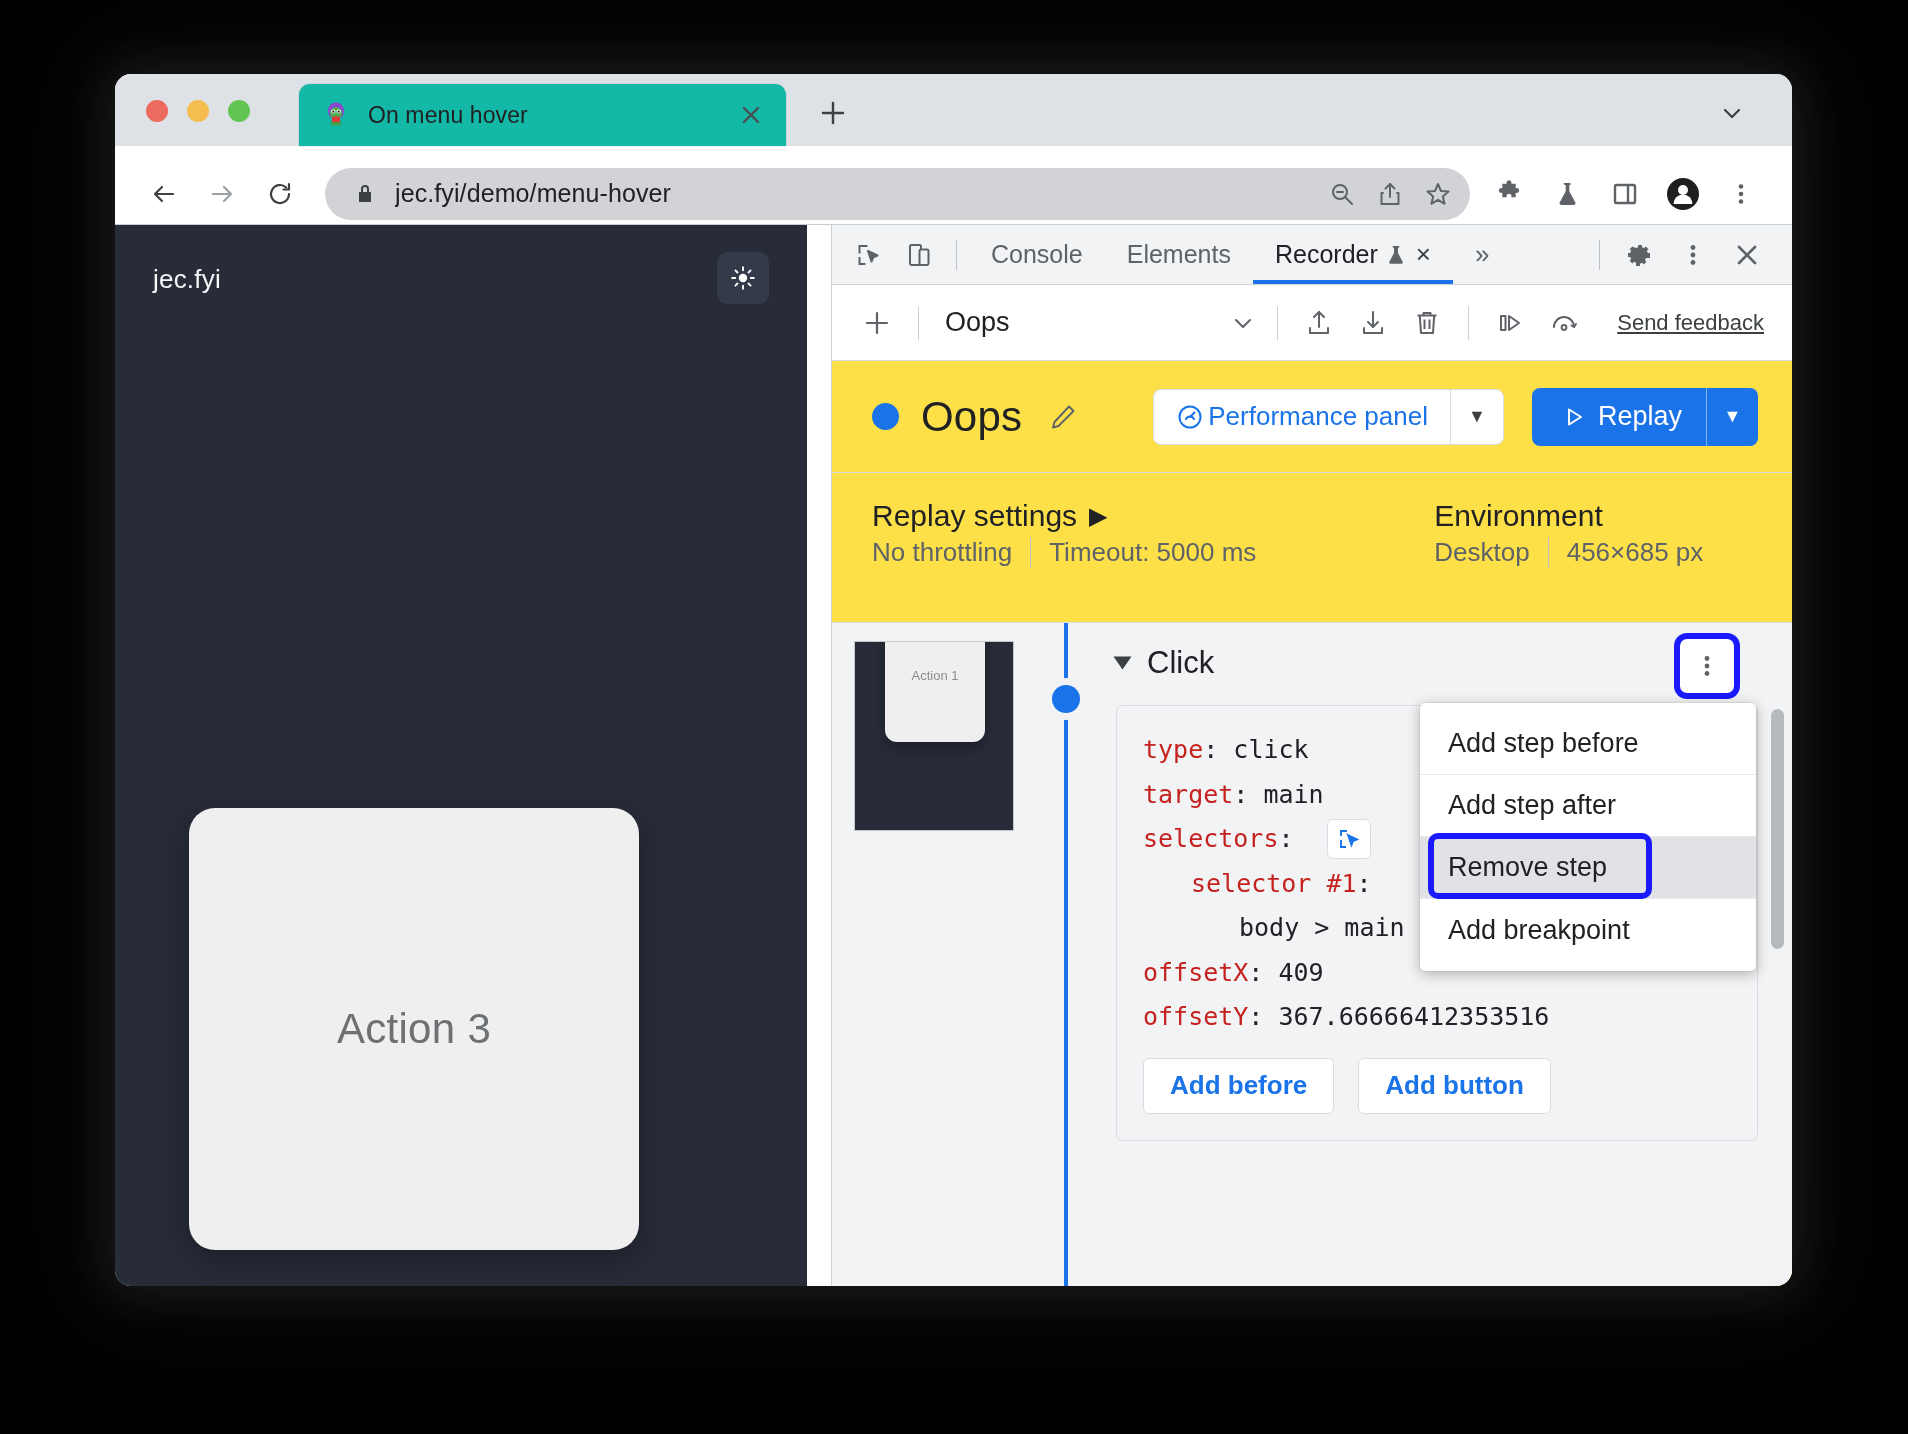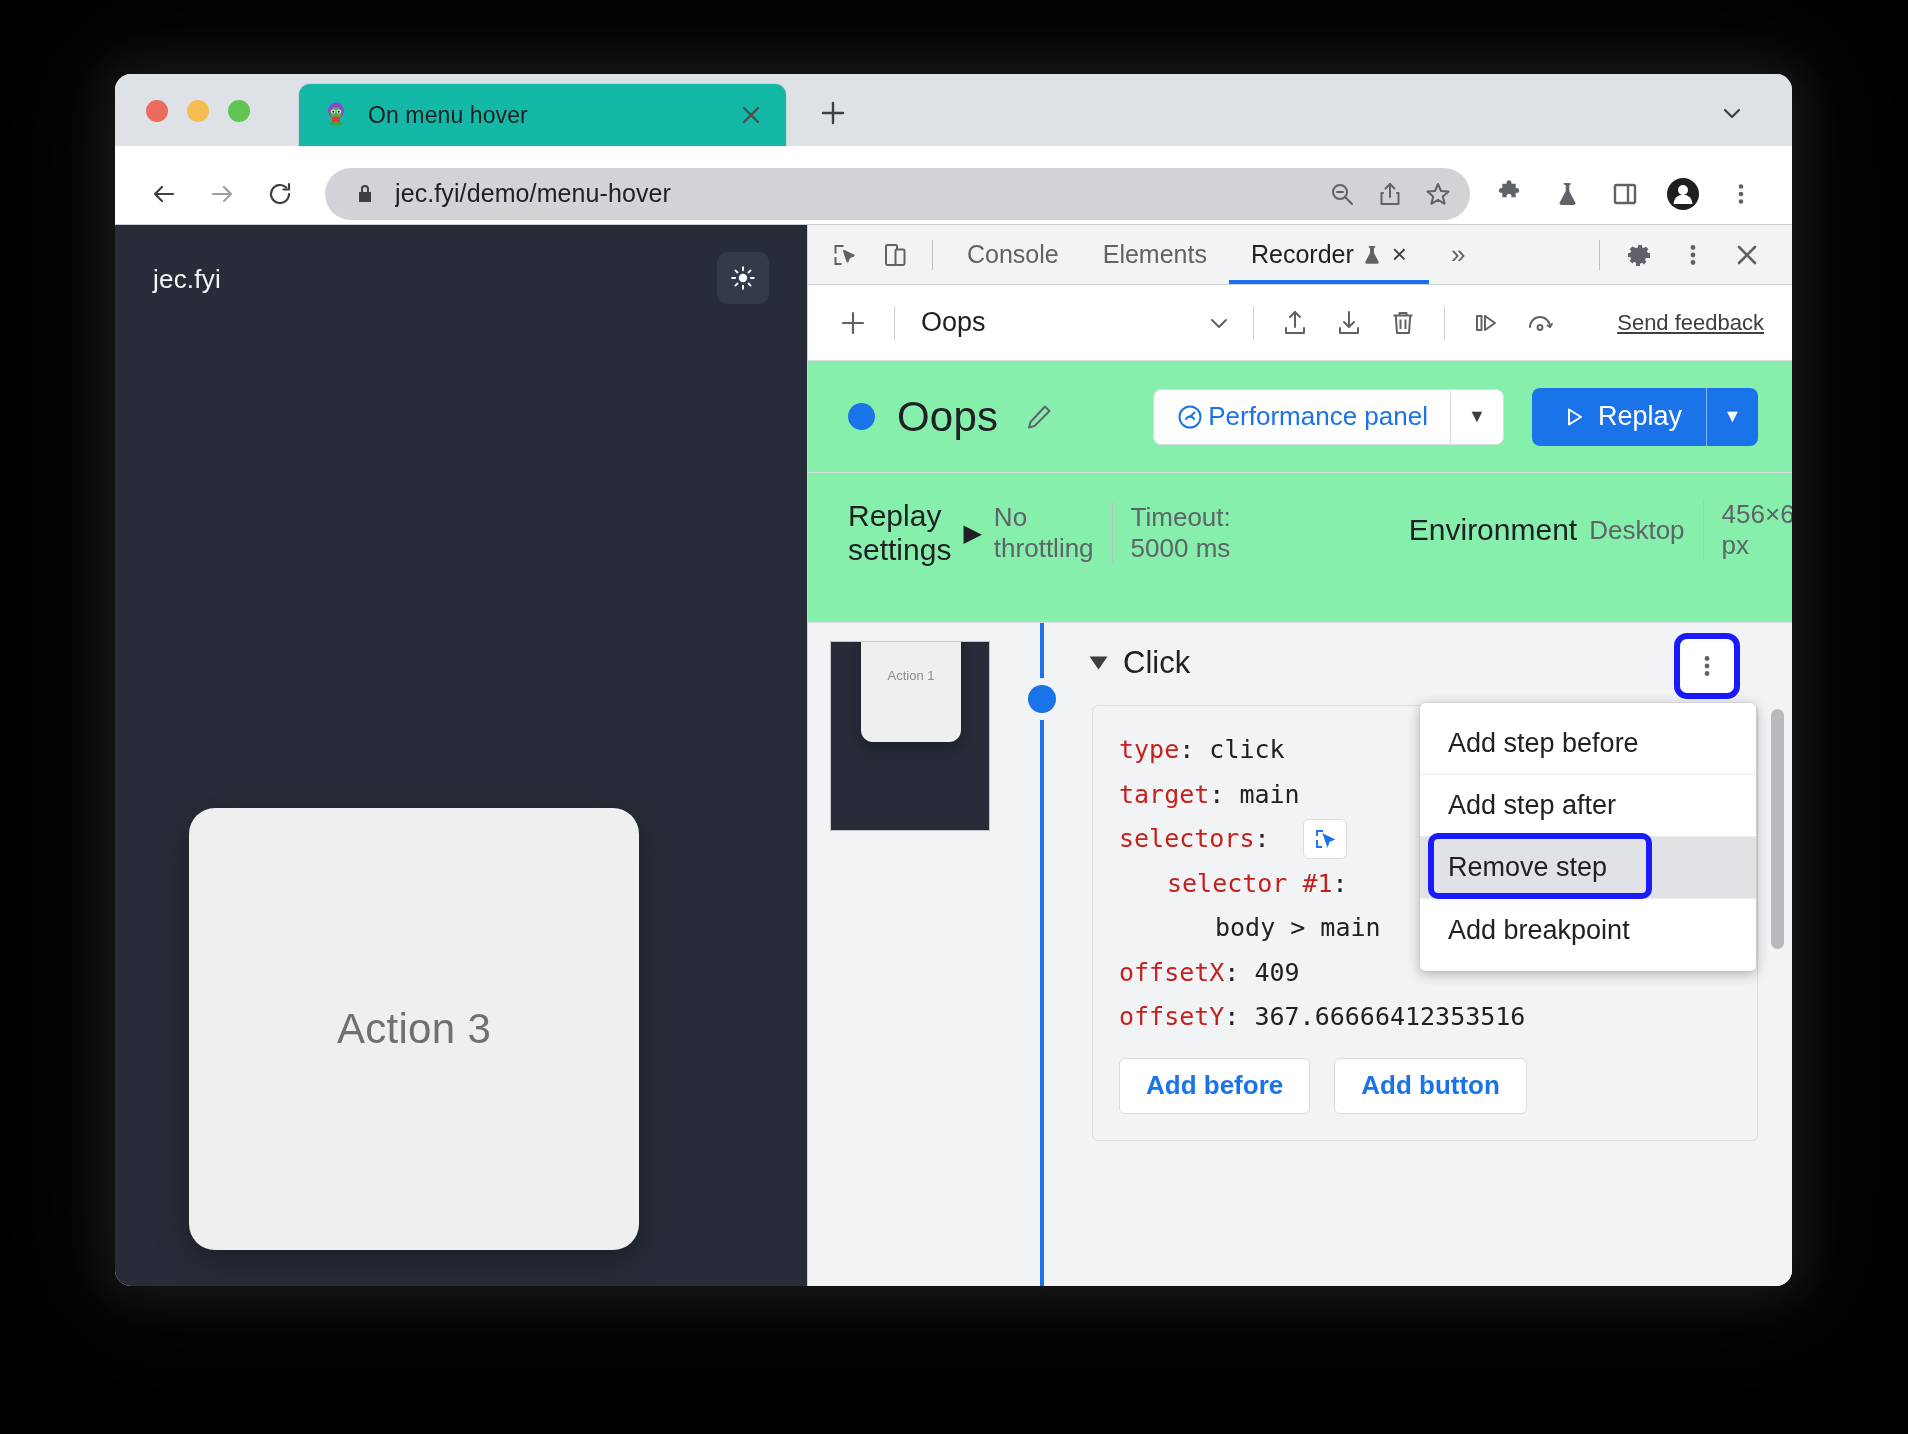--- a/index.html
+++ b/index.html
@@ -159,24 +159,25 @@
     box-shadow: 0 10px 34px rgba(0,0,0,0.33);
   }
   #action-card-label {
     font-size: 42px; color: #6e7174; font-weight: 400;
     letter-spacing: 0.3px;
   }
 
   
   #devtools {
     flex: 1 1 auto;
-    background: #86efac;
+    background: #fde047;
     display: flex; flex-direction: column;
     min-width: 0;
     border-left: 1px solid #cdd0d4;
+    margin-left: 24px;
   }
 
   
   #dt-tabbar {
     height: 60px;
     background: #f1f3f4;
     display: flex; align-items: center;
     padding-left: 12px;
     border-bottom: 1px solid #cdd0d4;
     flex: 0 0 auto;
@@ -287,21 +288,21 @@
   }
 
   
   #rec-settings-row {
     height: 150px;
     display: flex; align-items: flex-start;
     padding: 26px 40px 0 40px;
     border-bottom: 1px solid #dadce0;
     flex: 0 0 auto;
   }
-  .settings-col { display: flex; flex-direction: row; gap: 12px; }
+  .settings-col { display: flex; flex-direction: column; gap: 4px; }
   #env-col { margin-left: 160px; }
   .settings-head {
     font-size: 30px; color: #202124; display: flex; align-items: center; gap: 12px;
   }
   .settings-sub { display: flex; align-items: center; font-size: 26px; color: #5f6368; }
   .settings-sub span.v { padding-right: 18px; }
   .settings-sub span.v + span.v { padding-left: 18px; border-left: 1px solid #bdc1c6; }
 
   
   #rec-steps {

